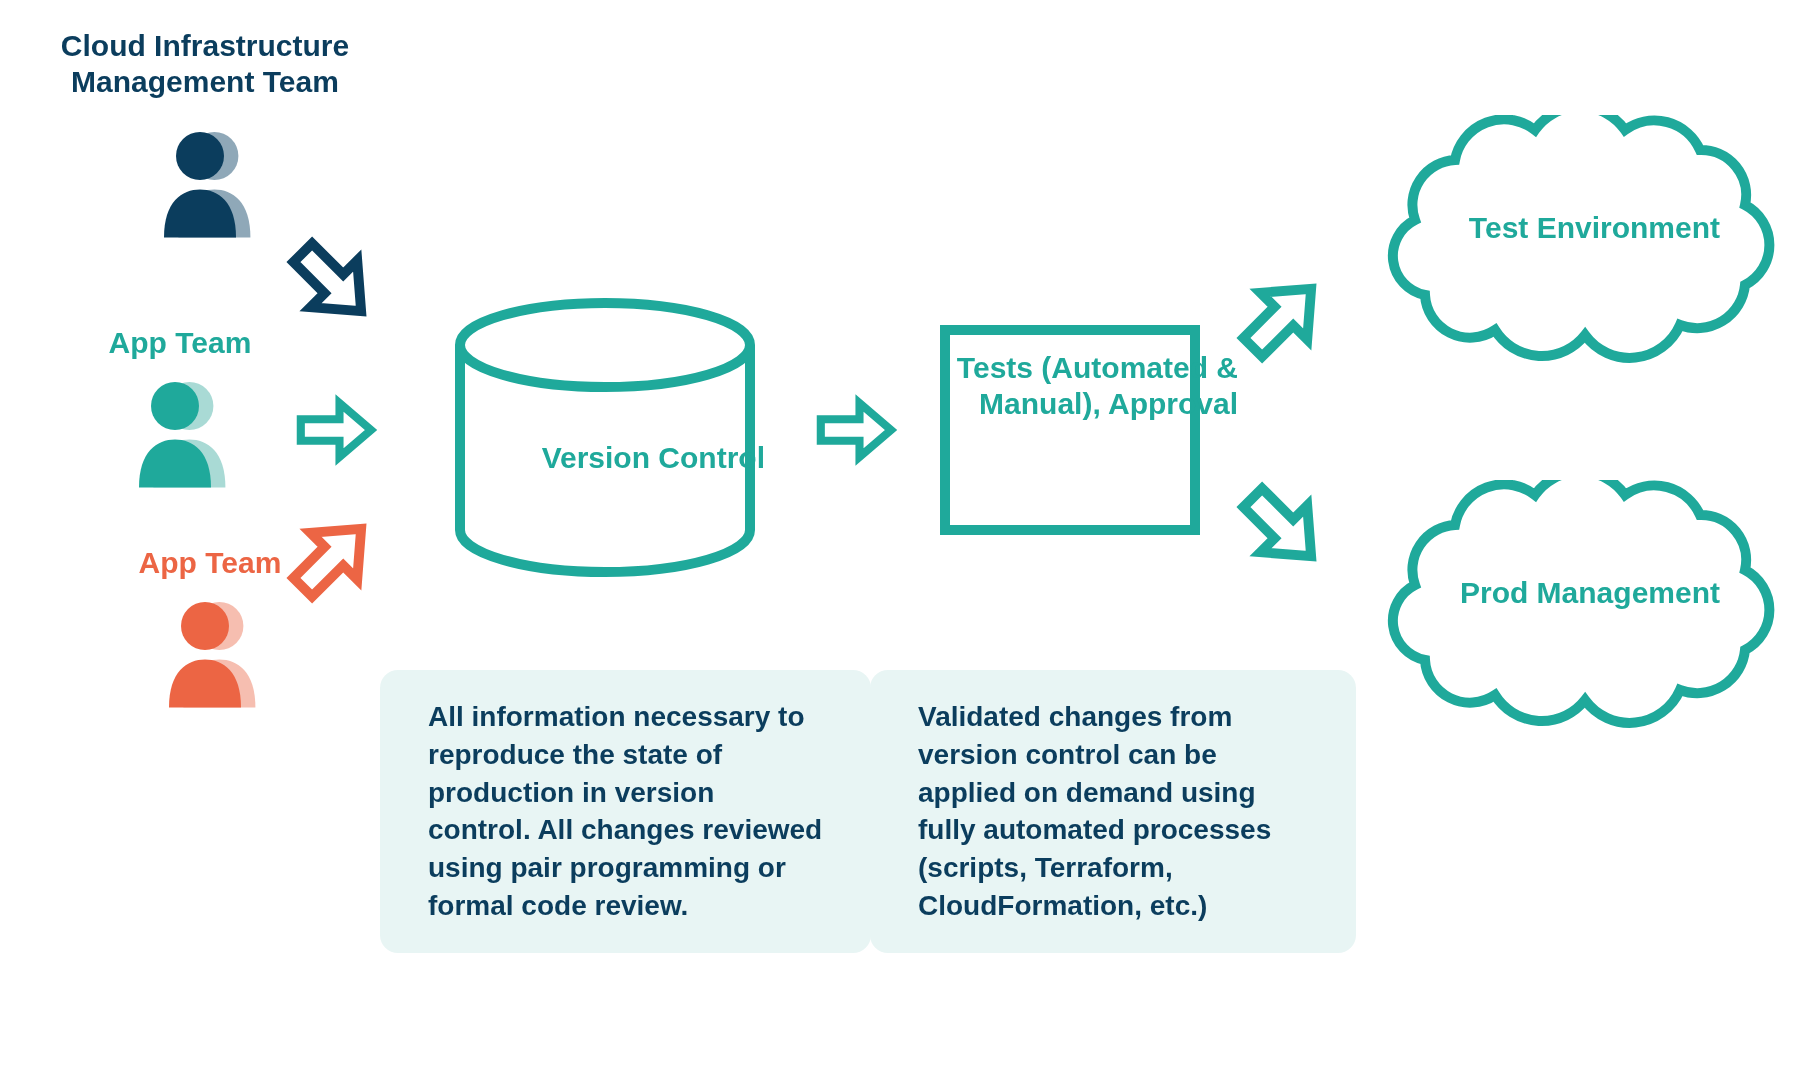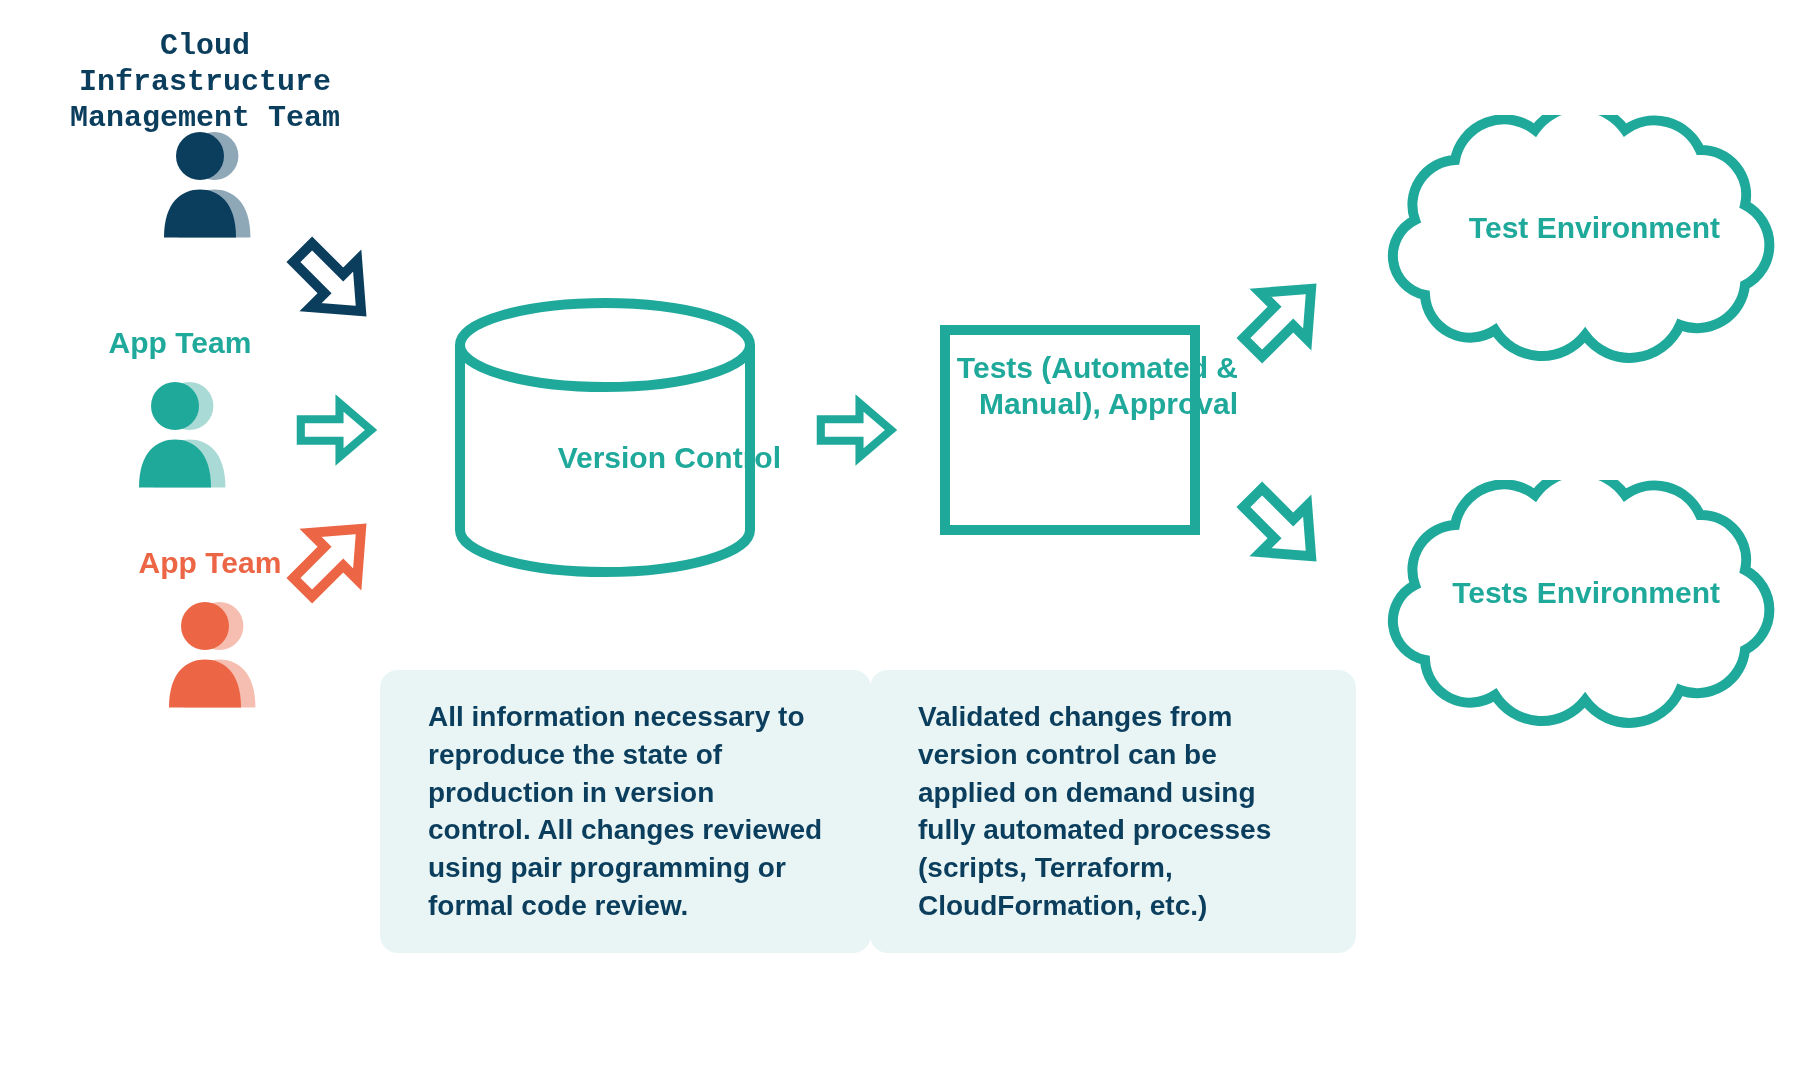--- a/index.html
+++ b/index.html
@@ -11,21 +11,21 @@
     font-family: -apple-system, "Segoe UI", Helvetica, Arial, sans-serif;
     overflow: hidden;
   }
   .el { position: absolute; }
   .team-label {
     font-size: 30px;
     font-weight: 700;
     text-align: center;
     line-height: 1.2;
   }
-  .navy { color: #0B3D5D; font-family: Liberation Mono, monospace; }
+  .navy { color: #0B3D5D; }
   .teal { color: #1FA99B; }
   .orange { color: #EC6544; }
   .info-box {
     background: #E8F5F4;
     border-radius: 18px;
     padding: 28px 48px;
     color: #0B3D5D;
     font-size: 28px;
     font-weight: 700;
     line-height: 1.35;
@@ -109,21 +109,21 @@
 </div>
 
 <div class="el" style="left:445px; top:295px;">
   <svg width="320" height="290" viewBox="0 0 320 290">
     <ellipse cx="160" cy="50" rx="145" ry="42" fill="none" stroke="#1FA99B" stroke-width="10"></ellipse>
     <path d="M15 50 L15 235" fill="none" stroke="#1FA99B" stroke-width="10"></path>
     <path d="M305 50 L305 235" fill="none" stroke="#1FA99B" stroke-width="10"></path>
     <path d="M15 235 A145 42 0 0 0 305 235" fill="none" stroke="#1FA99B" stroke-width="10"></path>
   </svg>
 </div>
-<div class="el center-label" style="left:461px; top:440px; width:320px;">Version Control</div>
+<div class="el center-label" style="left:445px; top:440px; width:320px;">Version Control</div>
 
 <div class="el" style="left:800px; top:385px;">
   <svg width="110" height="90" viewBox="0 0 100 100">
     <path d="M12 38 L55 38 L55 20 L90 50 L55 80 L55 62 L12 62 Z" fill="none" stroke="#1FA99B" stroke-width="9" stroke-linejoin="miter"></path>
   </svg>
 </div>
 
 <div class="el" style="left:940px; top:325px; width:260px; height:210px; border:10px solid #1FA99B; box-sizing:border-box;"></div>
 <div class="el center-label" style="left:950px; top:350px; width:288px;">Tests (Automated &amp; Manual), Approval</div>
 
@@ -173,17 +173,17 @@
       a50 50 0 0 1 75 20
       a45 45 0 0 1 45 55
       a45 45 0 0 1 0 80
       a48 48 0 0 1 -65 40
       a55 55 0 0 1 -95 10
       a55 55 0 0 1 -90 -5
       a45 45 0 0 1 -70 -35
       Z" fill="none" stroke="#1FA99B" stroke-width="10"></path>
   </svg>
 </div>
-<div class="el center-label" style="left:1430px; top:575px; width:290px;">Tests Environment</div>
+<div class="el center-label" style="left:1430px; top:575px; width:290px;">Prod Management</div>
 
 <div class="el info-box" style="left:380px; top:670px; width:395px;">All information necessary to reproduce the state of production in version control. All changes reviewed using pair programming or formal code review.</div>
 
 <div class="el info-box" style="left:870px; top:670px; width:390px;">Validated changes from version control can be applied on demand using fully automated processes (scripts, Terraform, CloudFormation, etc.)</div>
 
 </body></html>

